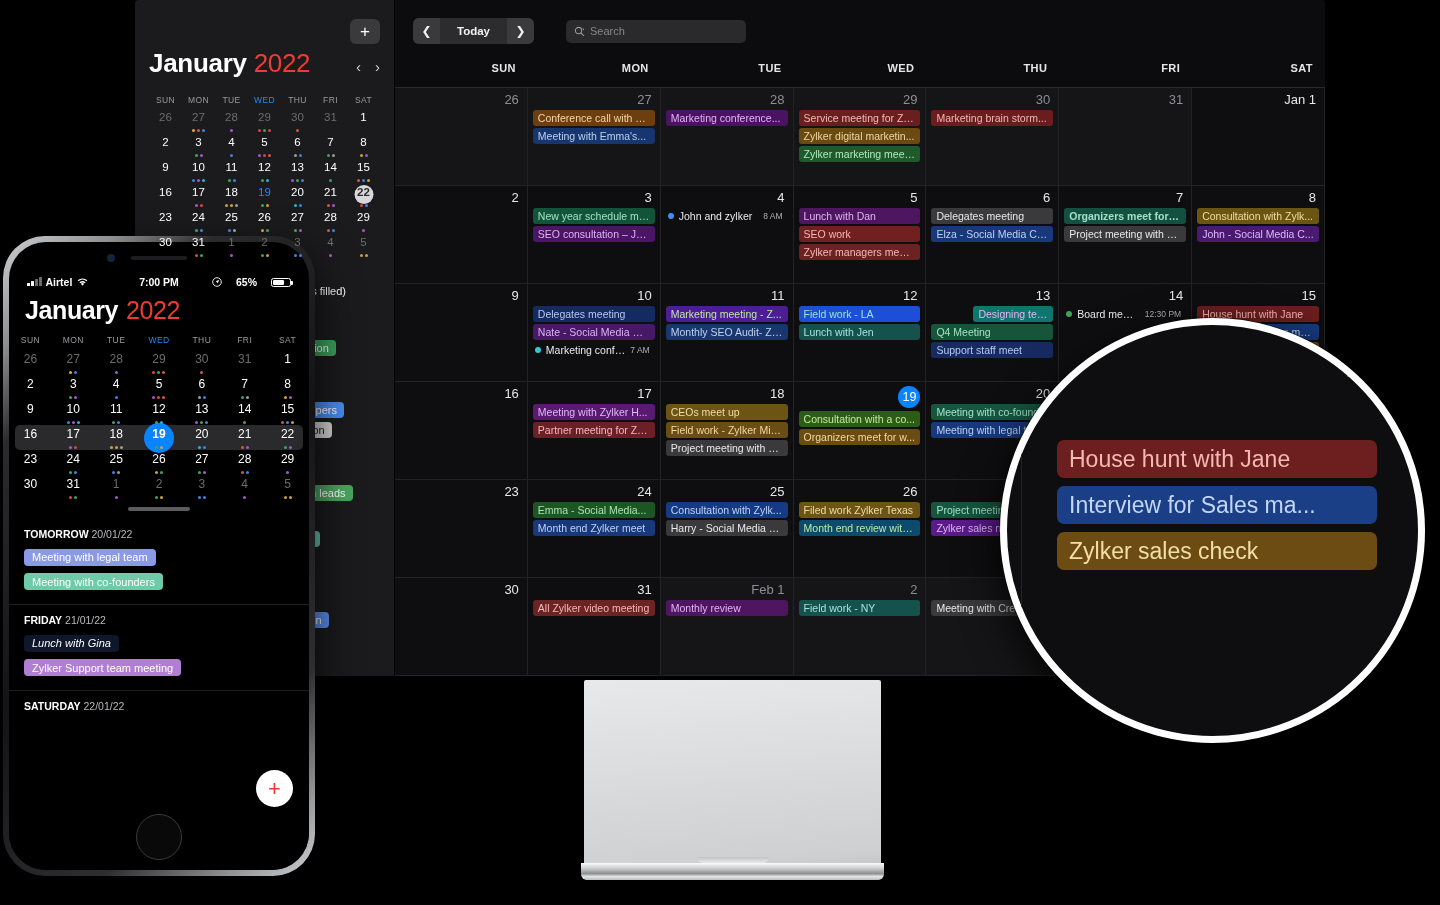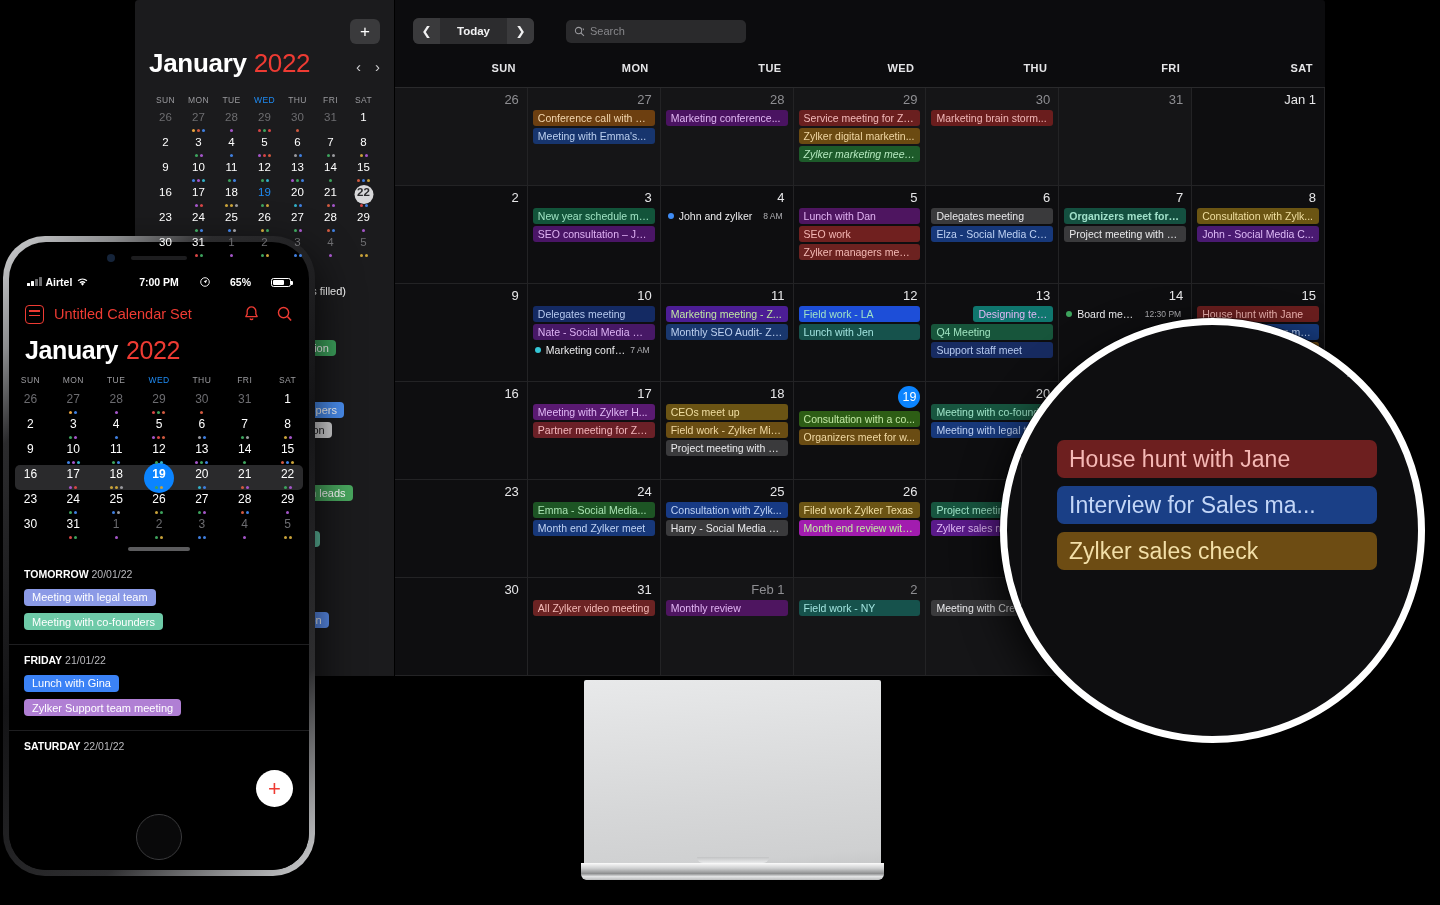--- a/index.html
+++ b/index.html
@@ -143,21 +143,21 @@
   #speaker{ position:absolute; left:50%; transform:translateX(-50%); top:14px; width:56px; height:4px;
             background:#1d1d1f; border-radius:3px; }
   #camera{ position:absolute; left:50%; margin-left:-52px; top:12px; width:8px; height:8px; border-radius:50%;
            background:#15243a; }
   #pstatus{
     position:absolute; top:31px; left:0; right:0; height:18px; display:flex; align-items:center;
     padding:0 18px; color:#fff; font-size:10.5px; font-weight:600;
   }
   #pstatus .left{ display:flex; align-items:center; gap:4px; }
   #pstatus .mid{ position:absolute; left:50%; transform:translateX(-50%); }
-  #pstatus .right{ margin-left:auto; display:flex; align-items:center; gap:20px; }
+  #pstatus .right{ margin-left:auto; display:flex; align-items:center; gap:14px; }
   .bars{ display:flex; align-items:flex-end; gap:1.5px; height:8px; }
   .bars i{ width:2.5px; background:#fff; border-radius:.5px; display:block; }
   .batt{ width:20px; height:9px; border:1px solid #fff; border-radius:2.5px; position:relative; }
   .batt:after{ content:''; position:absolute; right:-3px; top:2.5px; width:1.6px; height:4px; background:#fff; border-radius:0 1px 1px 0; }
   .batt i{ position:absolute; left:1px; top:1px; bottom:1px; width:62%; background:#fff; border-radius:1px; display:block; }
 
   #papp{ position:absolute; top:52px; left:0; right:0; bottom:0; background:#000; }
   #pheader{ height:40px; display:flex; align-items:center; padding:0 16px; gap:10px; }
   #pheader .ptitle{ color:#ee3b33; font-size:14.5px; }
   #pheader .hicons{ margin-left:auto; display:flex; gap:16px; align-items:center; color:#ee3b33; }
@@ -443,21 +443,21 @@
               <div class="ev" style="background: rgb(23, 53, 110); color: rgb(188, 208, 239);">Meeting with Emma's...</div>
             </div>
             <div class="cell othermonth">
               <div class="dnum">28</div>
               <div class="ev" style="background: rgb(74, 19, 97); color: rgb(224, 182, 242);">Marketing conference...</div>
             </div>
             <div class="cell othermonth">
               <div class="dnum">29</div>
               <div class="ev" style="background: rgb(106, 31, 31); color: rgb(242, 185, 185);">Service meeting for Zy...</div>
               <div class="ev" style="background: rgb(107, 74, 17); color: rgb(240, 214, 163);">Zylker digital marketin...</div>
-              <div class="ev" style="background: rgb(29, 91, 42); color: rgb(179, 231, 189); font-style: italic;">Zylker marketing meeti...</div>
+              <div class="ev" style="background: rgb(29, 91, 42); color: rgb(179, 231, 189);">Zylker marketing meeti...</div>
             </div>
             <div class="cell othermonth">
               <div class="dnum">30</div>
               <div class="ev" style="background: rgb(106, 29, 29); color: rgb(240, 181, 181);">Marketing brain storm...</div>
             </div>
             <div class="cell othermonth">
               <div class="dnum">31</div>
             </div>
             <div class="cell">
               <div class="dnum">Jan 1</div>
@@ -581,21 +581,21 @@
               <div class="ev" style="background: rgb(23, 56, 122); color: rgb(190, 209, 243);">Month end Zylker meet</div>
             </div>
             <div class="cell">
               <div class="dnum">25</div>
               <div class="ev" style="background: rgb(23, 58, 132); color: rgb(190, 210, 245);">Consultation with Zylk...</div>
               <div class="ev" style="background: rgb(58, 58, 60); color: rgb(234, 234, 236);">Harry - Social Media C...</div>
             </div>
             <div class="cell">
               <div class="dnum">26</div>
               <div class="ev" style="background: rgb(107, 84, 20); color: rgb(240, 222, 162);">Filed work Zylker Texas</div>
-              <div class="ev" style="background: #a21caf; color: rgb(192, 232, 163);">Month end review with...</div>
+              <div class="ev" style="background: #0c4a6e; color: rgb(192, 232, 163);">Month end review with...</div>
             </div>
             <div class="cell">
               <div class="dnum">27</div>
               <div class="ev" style="background: rgb(23, 85, 63); color: rgb(159, 228, 200);">Project meeting</div>
               <div class="ev" style="background: rgb(90, 26, 138); color: rgb(226, 188, 248);">Zylker sales mee...</div>
             </div>
             <div class="cell">
               <div class="dnum">28</div>
             </div>
             <div class="cell">
@@ -663,34 +663,20 @@
             <path d="M10 4L5.4 6 6.8 7.4 8.2 8.8z" fill="#fff"></path>
           </svg>
           <span>65%</span>
           <span class="batt">
               <i></i>
             </span>
         </div>
       </div>
 
       <div id="papp">
-        <div id="pheader">
-          <div class="hamb"></div>
-          <div class="ptitle">Untitled Calendar Set</div>
-          <div class="hicons">
-            <svg width="17" height="18" viewBox="0 0 18 19">
-              <path d="M9 2a4.6 4.6 0 0 0-4.6 4.6v3.1L3 12.2h12l-1.4-2.5V6.6A4.6 4.6 0 0 0 9 2z" fill="none" stroke="#ee3b33" stroke-width="1.4" stroke-linejoin="round"></path>
-              <path d="M7.4 14.2a1.7 1.7 0 0 0 3.2 0" fill="none" stroke="#ee3b33" stroke-width="1.4"></path>
-            </svg>
-            <svg width="17" height="18" viewBox="0 0 18 19">
-              <circle cx="8" cy="8" r="5.4" fill="none" stroke="#ee3b33" stroke-width="1.5"></circle>
-              <line x1="12.1" y1="12.1" x2="16" y2="16.4" stroke="#ee3b33" stroke-width="1.7"></line>
-            </svg>
-          </div>
-        </div>
 
         <div id="pmonth">
           <span>January</span>
           <span class="yr">2022</span>
         </div>
 
         <div id="pdows">
             <div>SUN</div>
             <div>MON</div>
             <div>TUE</div>
@@ -850,21 +836,21 @@
         <div id="phandle"></div>
 
         <div id="pagenda">
             <div class="daysec">
               <div class="dhead"><b>TOMORROW</b><span> 20/01/22</span></div>
               <div><div class="pev" style="background: rgb(139, 154, 230);">Meeting with legal team</div></div>
               <div><div class="pev" style="background: rgb(110, 202, 168);">Meeting with co-founders</div></div>
             </div>
             <div class="daysec">
               <div class="dhead"><b>FRIDAY</b><span> 21/01/22</span></div>
-              <div><div class="pev" style="background: #3b82f6;">Lunch with Gina</div></div>
+              <div><div class="pev" style="background: #0f172a; font-style: italic;">Lunch with Gina</div></div>
               <div><div class="pev" style="background: rgb(176, 127, 212);">Zylker Support team meeting</div></div>
             </div>
             <div class="daysec">
               <div class="dhead"><b>SATURDAY</b><span> 22/01/22</span></div>
             </div>
           </div>
 
         <div id="fab">+</div>
       </div>
 

